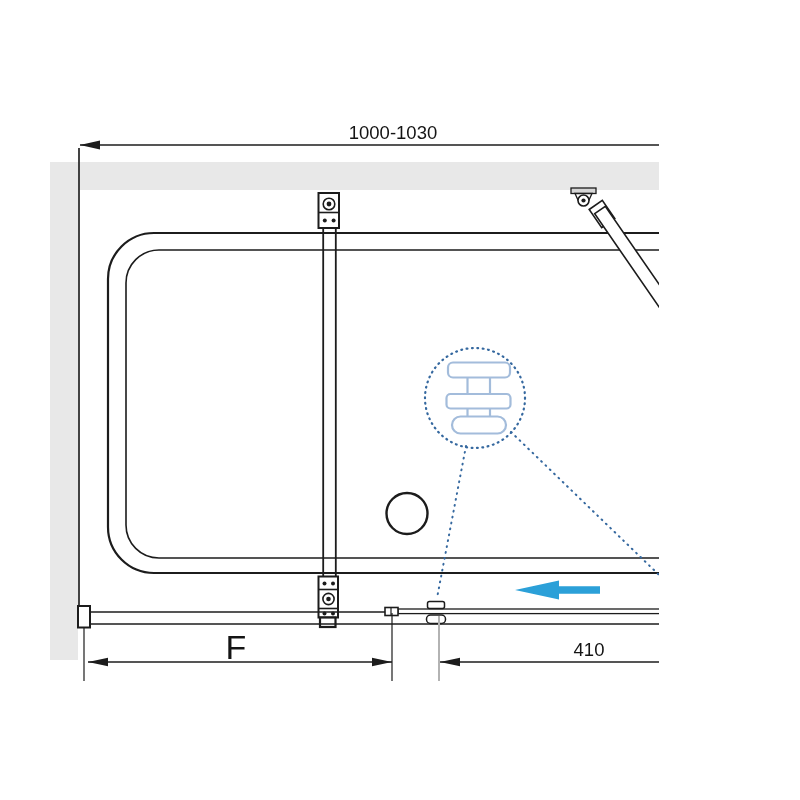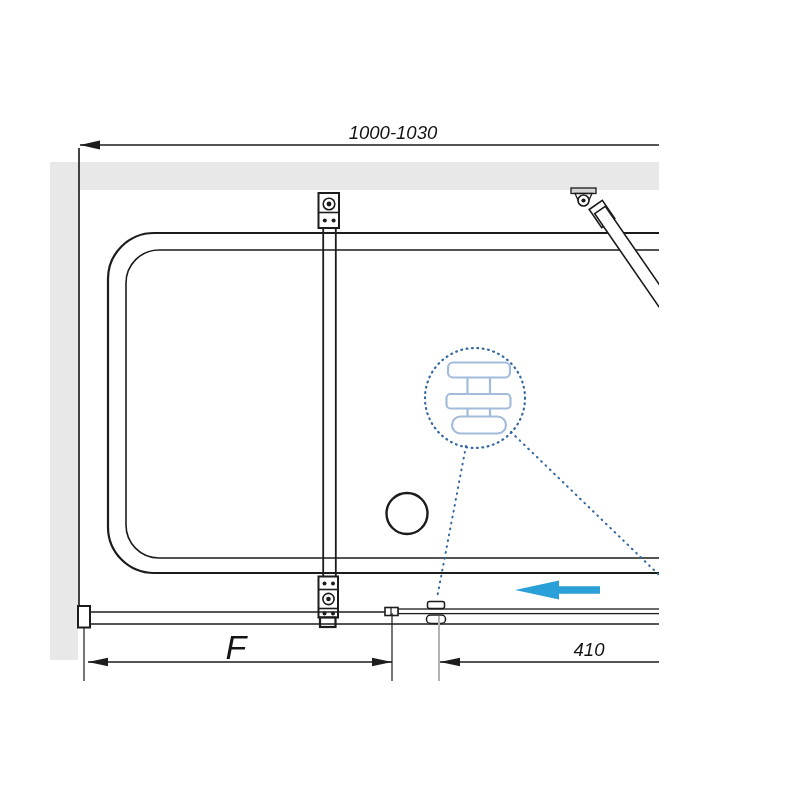--- a/index.html
+++ b/index.html
@@ -1,17 +1,17 @@
 <!DOCTYPE html>
 <html><head>
 <meta charset="utf-8">
 <style>
   html,body{margin:0;padding:0;background:#ffffff;}
   #canvas{position:relative;width:659px;height:800px;background:#ffffff;overflow:hidden;
-          font-family:"Liberation Sans", sans-serif;font-style:italic;}
+          font-family:"Liberation Sans", sans-serif;}
   svg{position:absolute;left:0;top:0;}
   .k  {stroke:#1c1c1c;fill:none;}
   .kf {stroke:#1c1c1c;fill:#ffffff;}
   .dot{fill:#1c1c1c;stroke:none;}
   .dim{stroke:#1c1c1c;stroke-width:1.3;fill:none;}
   .arr{fill:#1c1c1c;stroke:none;}
   .lbl{fill:#141414;}
 </style>
 </head>
 <body>

